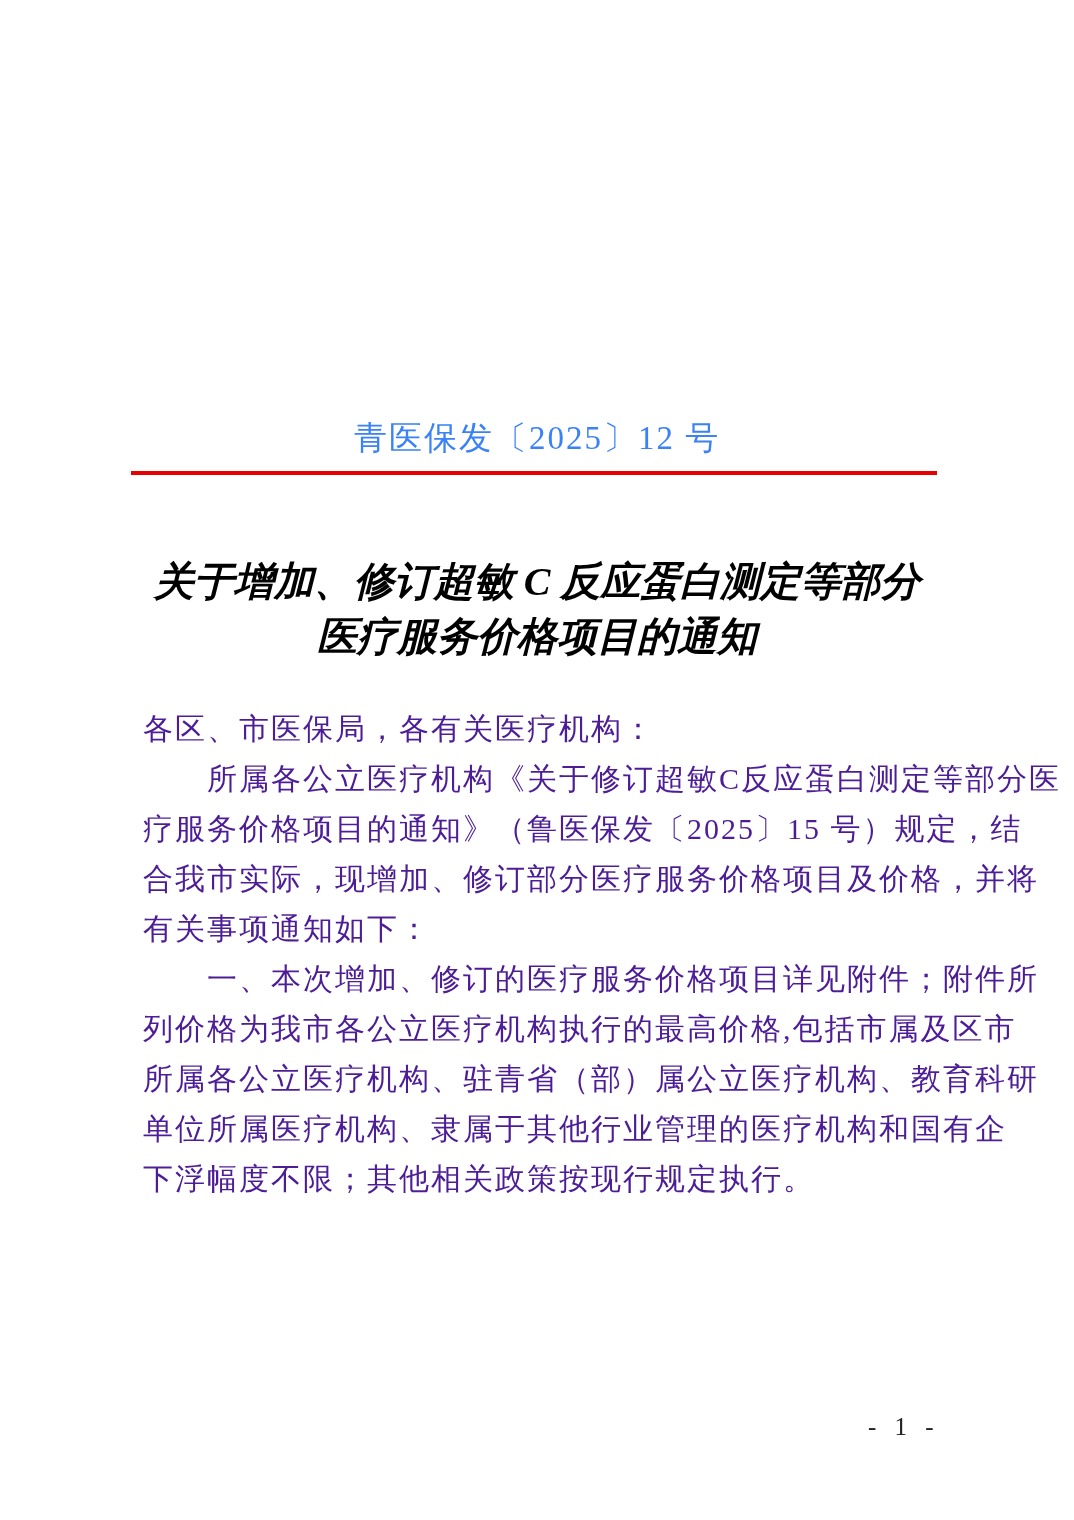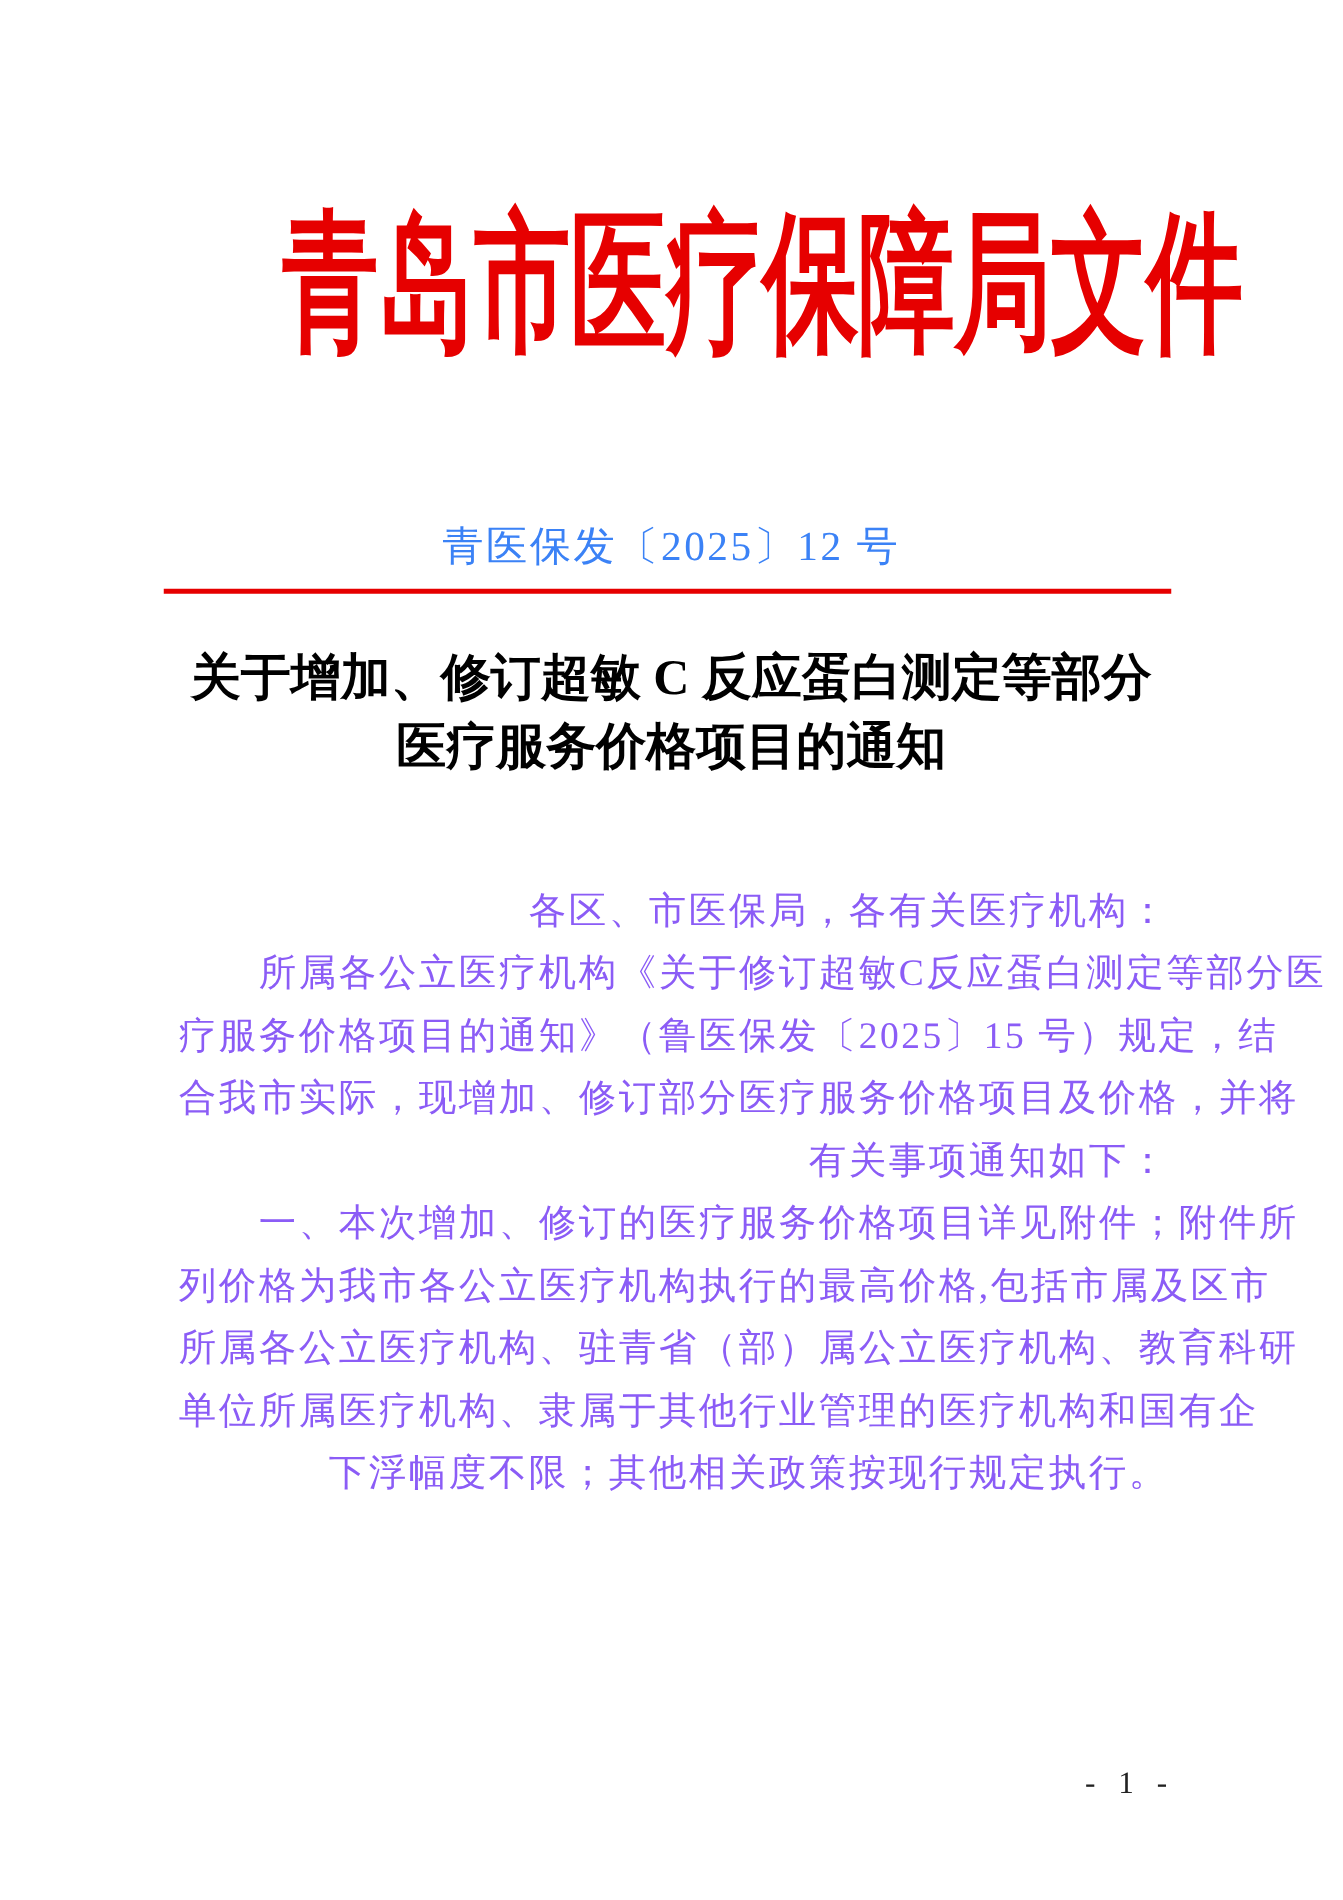--- a/index.html
+++ b/index.html
@@ -53,65 +53,62 @@
     position: absolute;
     top: 471px;
     left: 131px;
     width: 806px;
     height: 4px;
     background: #e60000;
   }
   
   .doc-title {
     position: absolute;
-    top: 514px;
+    top: 554px;
     left: 0;
     right: 0;
     text-align: center;
     font-size: 40px;
     line-height: 55px;
     font-weight: bold;
     color: #000000;
     letter-spacing: 0px;
+    font-style: italic;
   }
   
   .body-text {
     position: absolute;
     top: 704px;
     left: 143px;
     width: 792px;
     font-size: 30px;
     line-height: 50px;
     letter-spacing: 2px;
-    color: #8b5cf6;
+    color: #4c1d95;
     white-space: nowrap;
-    text-align: right;
   }
   .body-line { height: 50px; }
   .indent { text-indent: 64px; }
   
   .page-number {
     position: absolute;
     top: 1412px;
     left: 868px;
     font-size: 25px;
     line-height: 30px;
     letter-spacing: 2px;
     word-spacing: 8px;
     color: #222222;
   }
 </style>
 </head>
 <body>
 
 <div class="page">
 
-  <div class="agency-title-wrap">
-    <span class="agency-title">青岛市医疗保障局文件</span>
-  </div>
 
   <div class="doc-number">青医保发〔2025〕12 号</div>
 
   <div class="red-line"></div>
 
   <div class="doc-title">
     <div>关于增加、修订超敏 C 反应蛋白测定等部分</div>
     <div>医疗服务价格项目的通知</div>
   </div>
 

